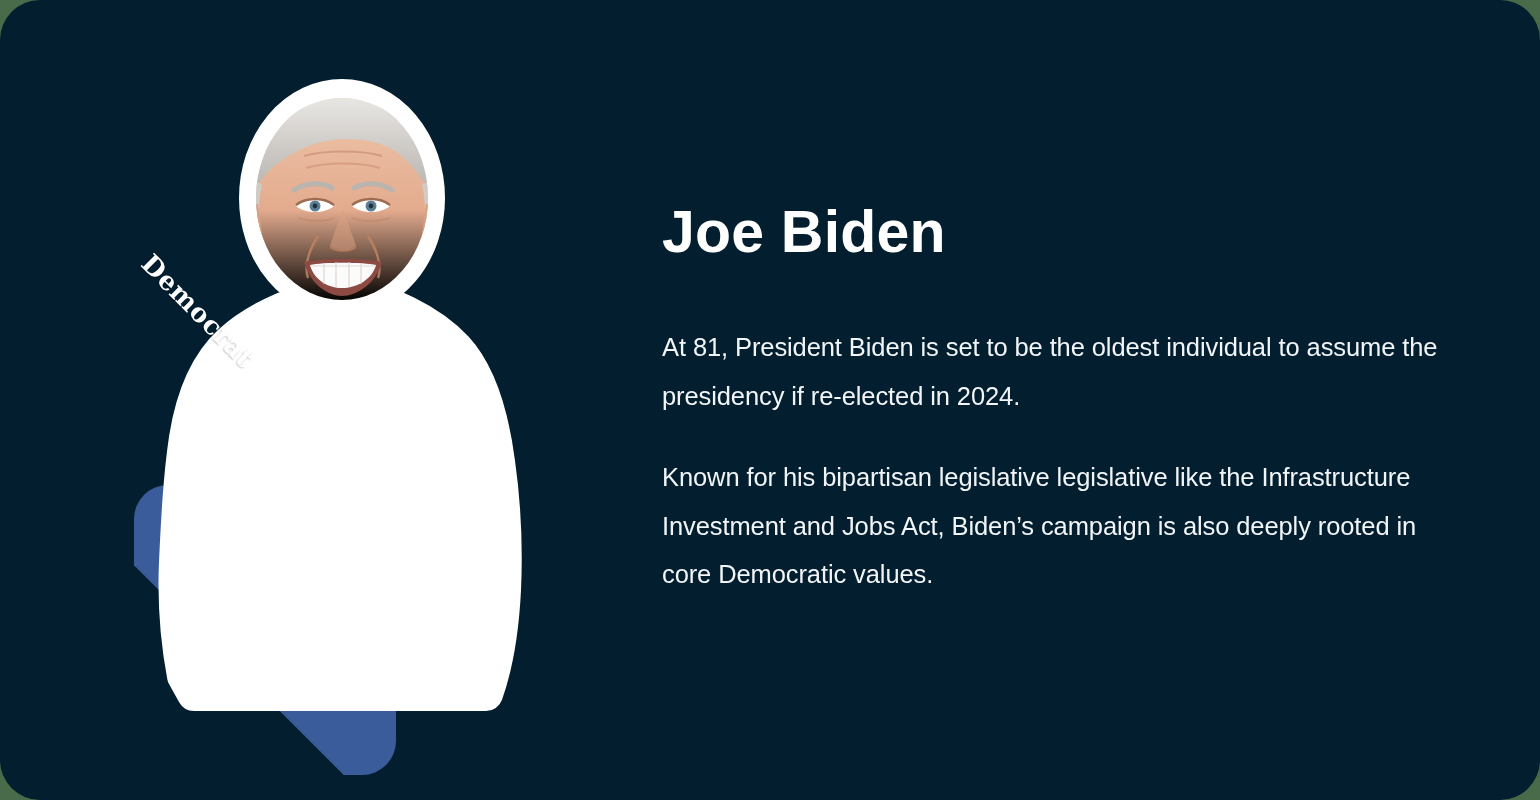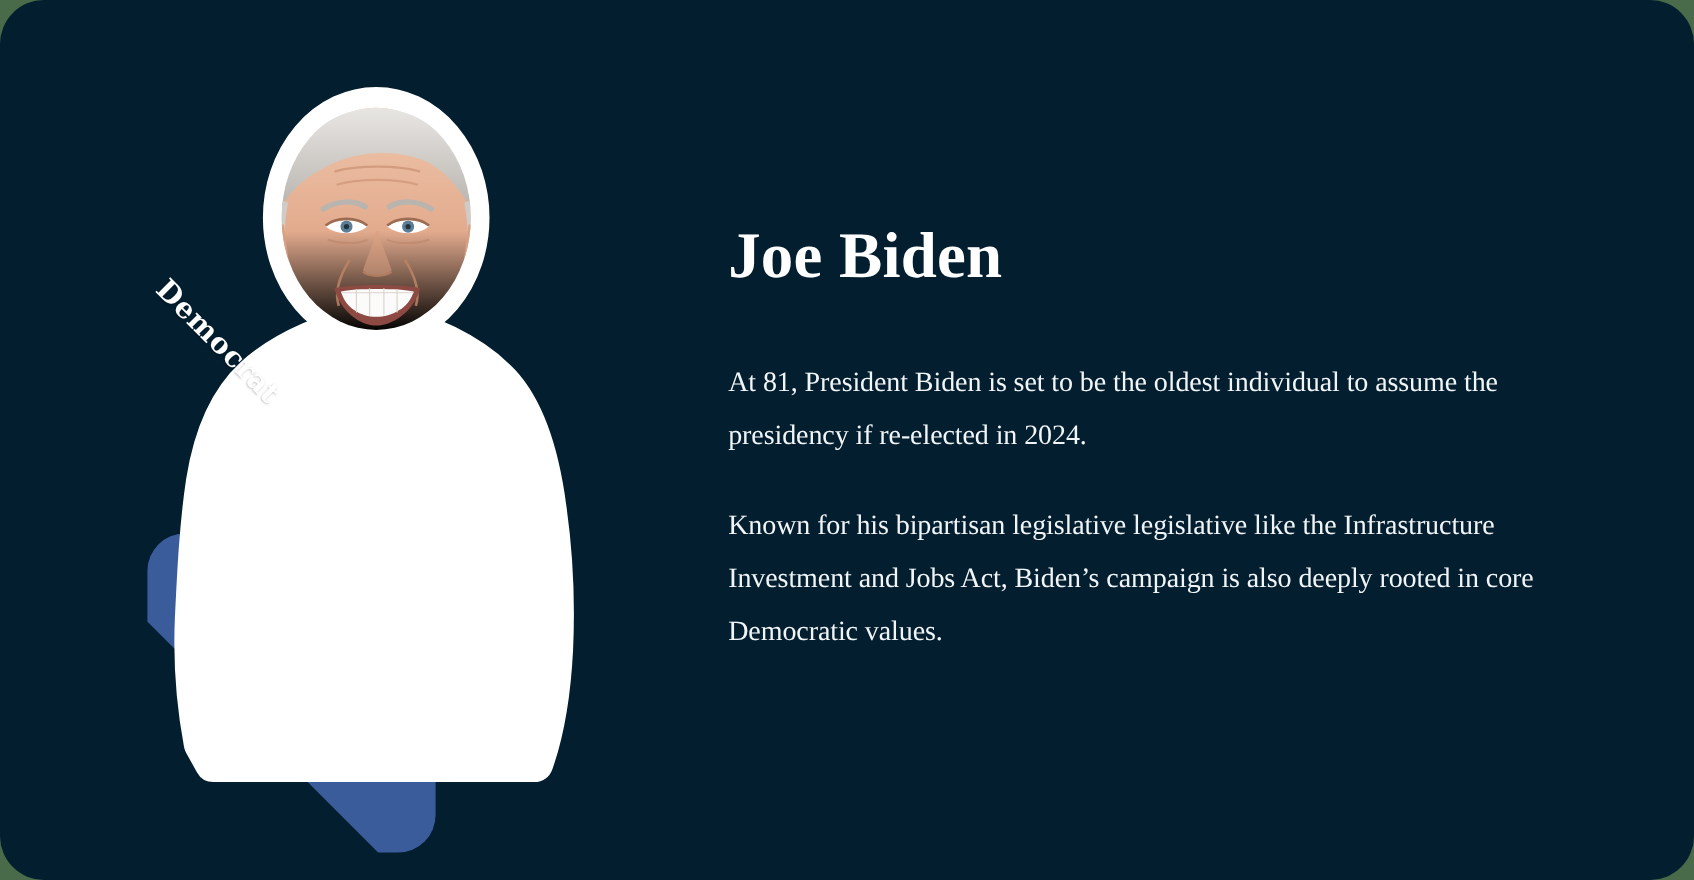--- a/index.html
+++ b/index.html
@@ -86,29 +86,29 @@
   }
 
   
   #text-col {
     position: absolute;
     left: 662px;
     top: 196px;
     width: 810px;
   }
   #name {
-    font-family: Liberation Serif, serif;
+    font-family: Liberation Sans, sans-serif;
     font-weight: 700;
     font-size: 59px;
     line-height: 72px;
     color: #ffffff;
     letter-spacing: 0.2px;
   }
   .para {
-    font-family: Liberation Serif, serif;
+    font-family: Liberation Sans, sans-serif;
     font-size: 25.5px;
     line-height: 48.5px;
     color: #f2f5f7;
     font-weight: 400;
     letter-spacing: -0.1px;
   }
   #para-1 { margin-top: 55px; }
   #para-2 { margin-top: 33px; }
 </style>
 </head>

